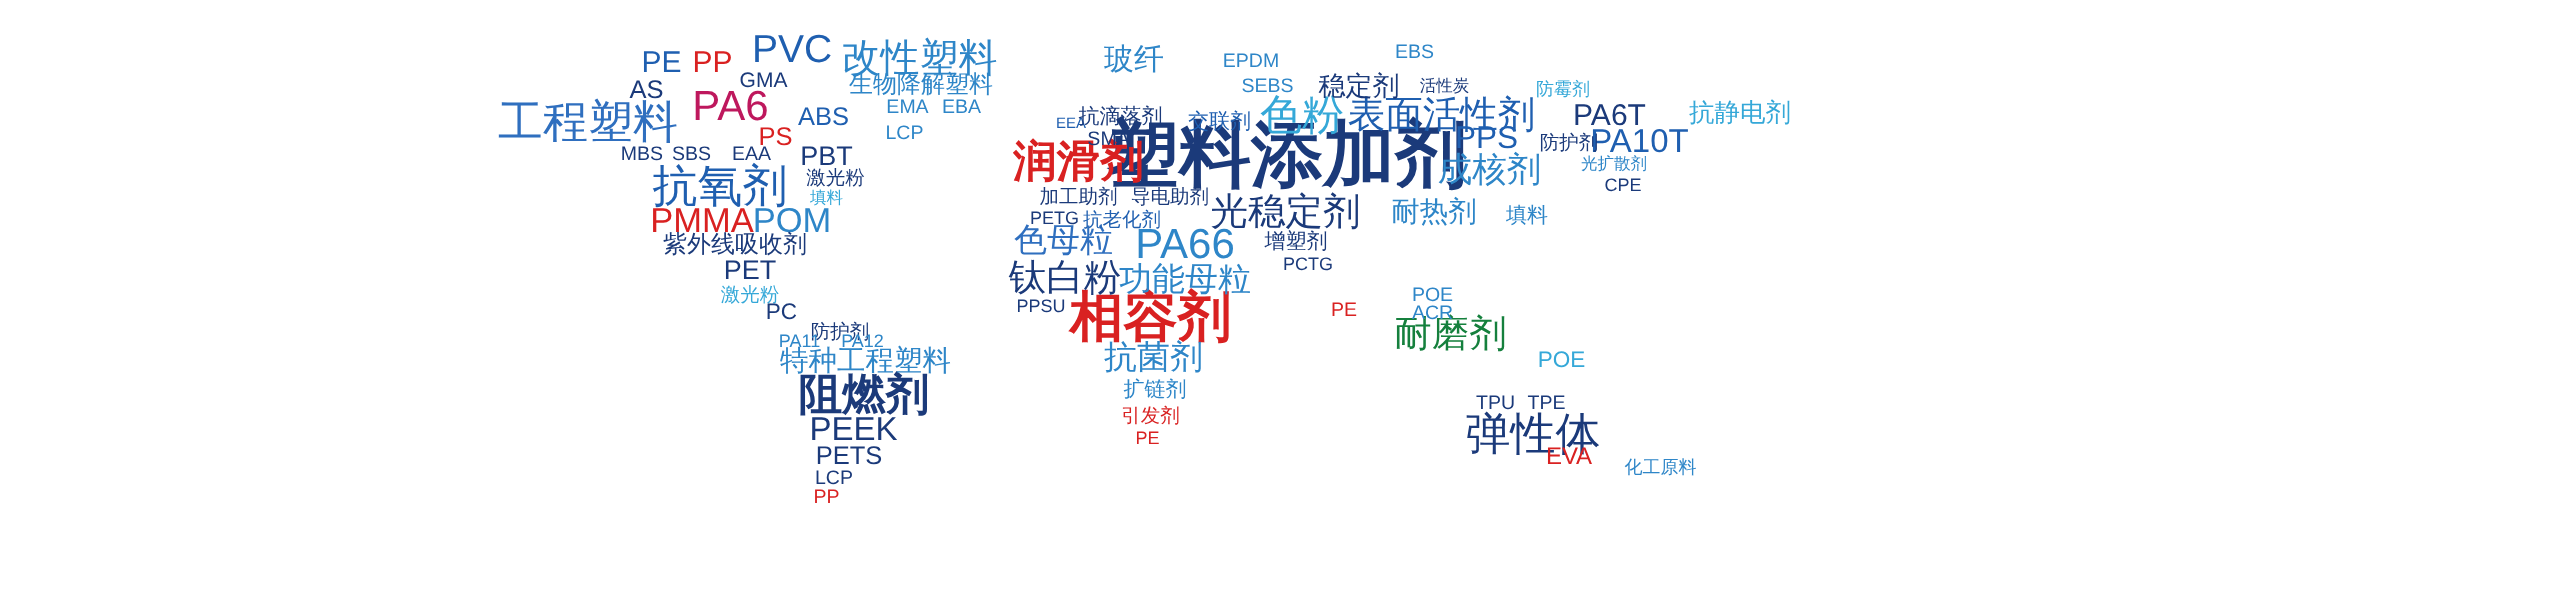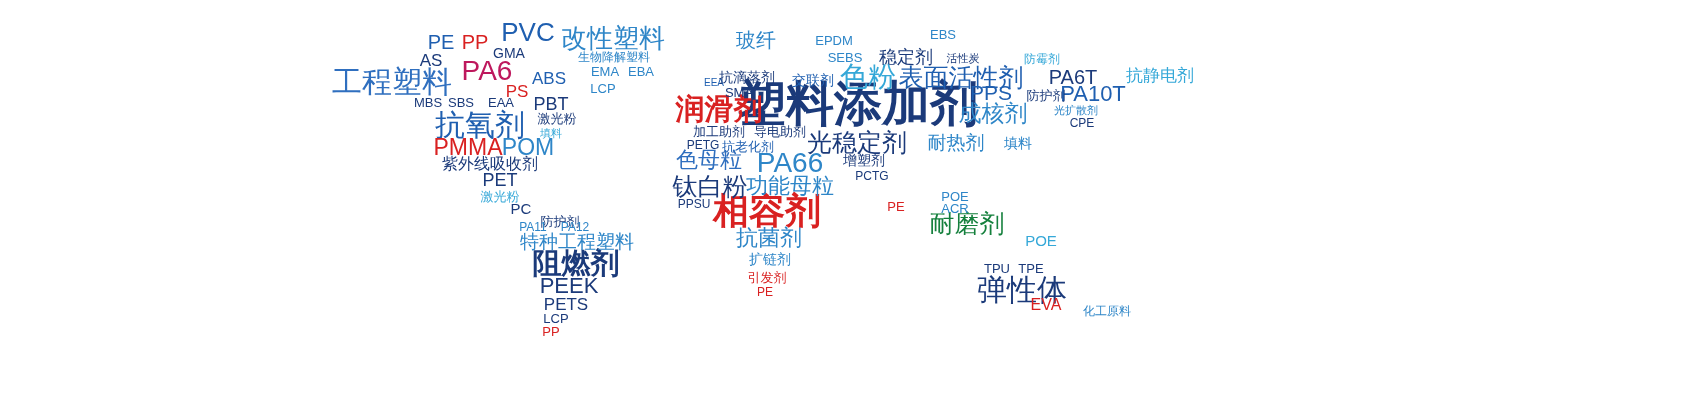--- a/index.html
+++ b/index.html
@@ -73,21 +73,21 @@
     <span class="cloud-word w-normal" style="left: 431px; top: 60px; font-size: 17px; color: rgb(27, 58, 122);">AS</span>
     <span class="cloud-word w-normal" style="left: 517px; top: 91px; font-size: 17px; color: rgb(217, 33, 33);">PS</span>
     <span class="cloud-word w-normal" style="left: 509px; top: 53px; font-size: 14px; color: rgb(27, 58, 122);">GMA</span>
     <span class="cloud-word w-normal" style="left: 428px; top: 102px; font-size: 13px; color: rgb(27, 58, 122);">MBS</span>
     <span class="cloud-word w-normal" style="left: 461px; top: 102px; font-size: 13px; color: rgb(27, 58, 122);">SBS</span>
     <span class="cloud-word w-normal" style="left: 501px; top: 102px; font-size: 13px; color: rgb(27, 58, 122);">EAA</span>
     <span class="cloud-word w-normal" style="left: 698px; top: 83px; font-size: 10px; color: rgb(31, 95, 176); margin-left: 16px;">EEA</span>
     <span class="cloud-word w-normal" style="left: 605px; top: 71px; font-size: 13px; color: rgb(46, 134, 200);">EMA</span>
     <span class="cloud-word w-normal" style="left: 641px; top: 71px; font-size: 13px; color: rgb(46, 134, 200);">EBA</span>
     <span class="cloud-word w-normal" style="left: 603px; top: 88px; font-size: 13px; color: rgb(46, 134, 200);">LCP</span>
-    <span class="cloud-word w-normal" style="left: 614px; top: 57px; font-size: 12px; color: rgb(46, 134, 200); text-align: right;">生物降解塑料</span>
+    <span class="cloud-word w-normal" style="left: 614px; top: 57px; font-size: 16px; color: rgb(46, 134, 200); text-align: right;">生物降解塑料</span>
     <span class="cloud-word w-normal" style="left: 557px; top: 118px; font-size: 13px; color: rgb(27, 58, 122);">激光粉</span>
     <span class="cloud-word w-normal" style="left: 551px; top: 133px; font-size: 11px; color: rgb(53, 168, 216);">填料</span>
     <span class="cloud-word w-normal" style="left: 500px; top: 196px; font-size: 13px; color: rgb(53, 168, 216);">激光粉</span>
     <span class="cloud-word w-normal" style="left: 521px; top: 208px; font-size: 15px; color: rgb(27, 58, 122);">PC</span>
     <span class="cloud-word w-normal" style="left: 560px; top: 221px; font-size: 13px; color: rgb(27, 58, 122);">防护剂</span>
     <span class="cloud-word w-normal" style="left: 533px; top: 227px; font-size: 12px; color: rgb(46, 134, 200);">PA11</span>
     <span class="cloud-word w-normal" style="left: 575px; top: 227px; font-size: 12px; color: rgb(46, 134, 200);">PA12</span>
     <span class="cloud-word w-normal" style="left: 556px; top: 318px; font-size: 13px; color: rgb(27, 58, 122);">LCP</span>
     <span class="cloud-word w-normal" style="left: 551px; top: 331px; font-size: 13px; color: rgb(217, 33, 33);">PP</span>
     <span class="cloud-word w-normal" style="left: 747px; top: 77px; font-size: 14px; color: rgb(27, 58, 122);">抗滴落剂</span>

